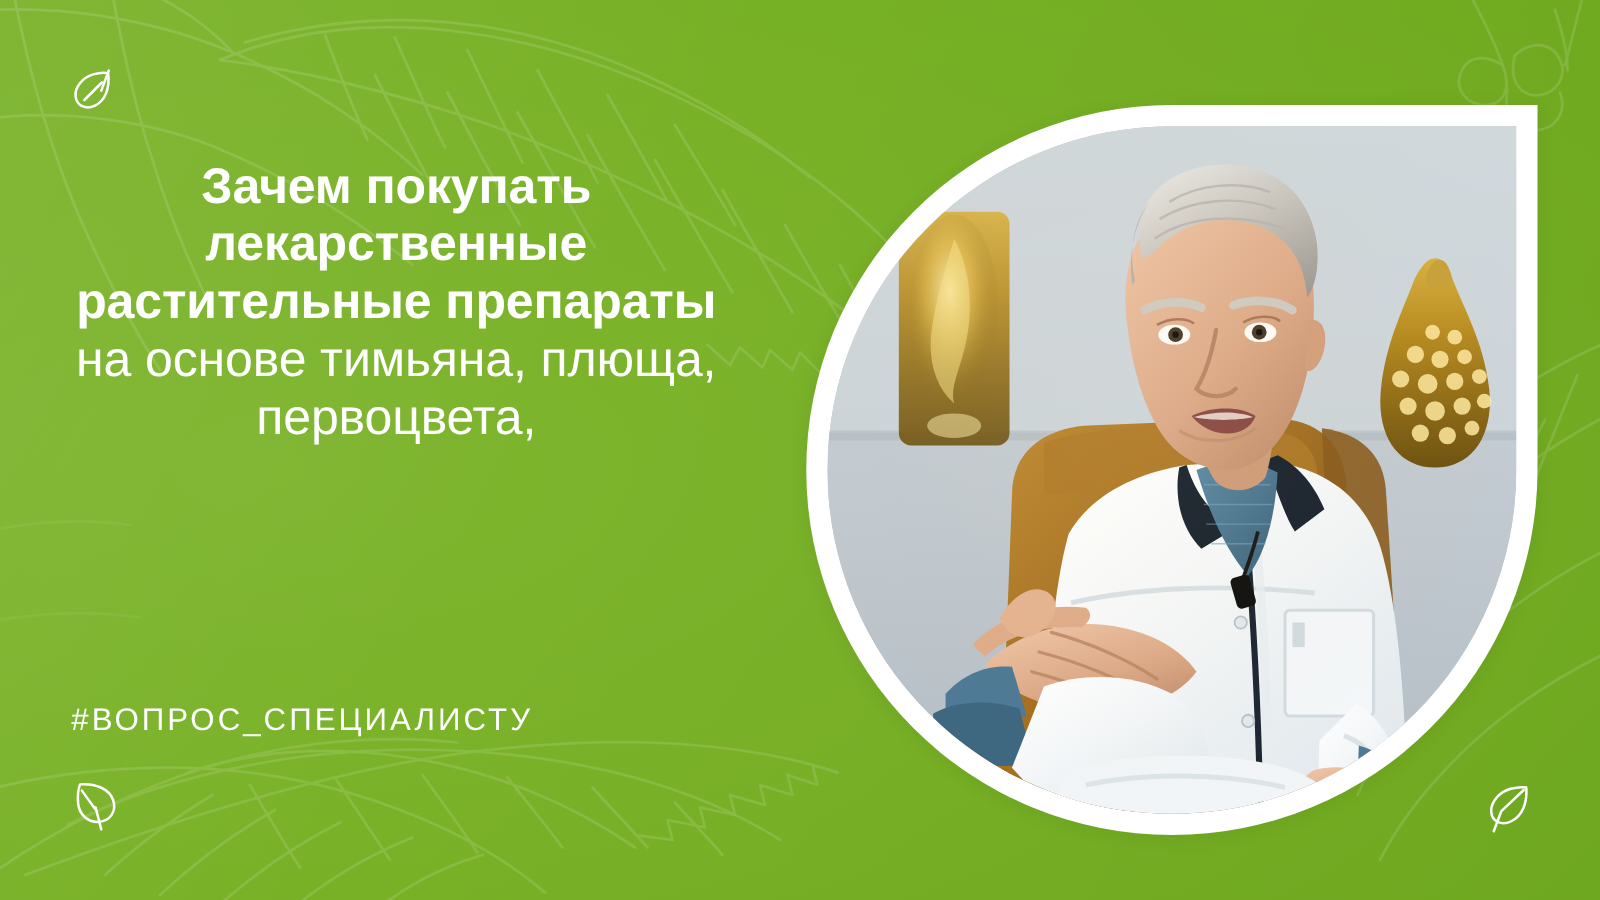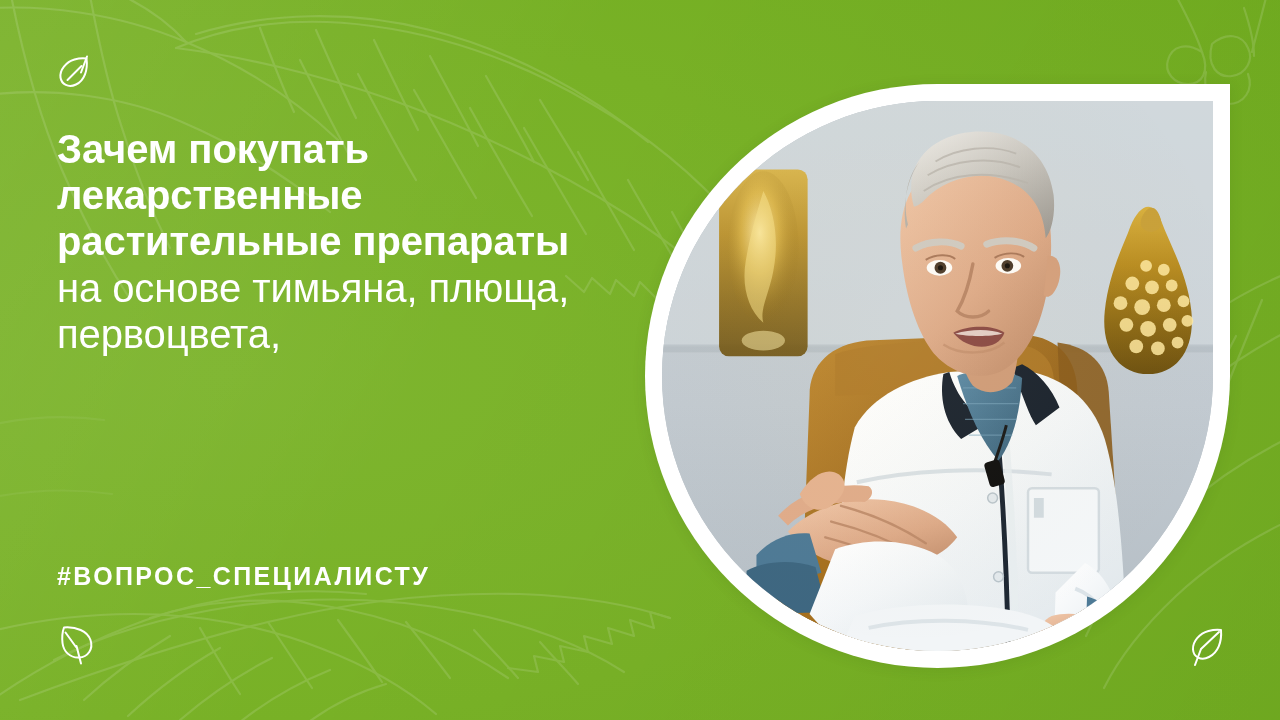--- a/index.html
+++ b/index.html
@@ -30,21 +30,21 @@
 
   
   .leaf-icon{position:absolute;pointer-events:none;}
   .leaf-icon svg{display:block;}
   #leaf-tl{left:57px;top:52px;width:36px;height:42px;}
   #leaf-bl{left:57px;top:622px;width:40px;height:44px;}
   #leaf-br{left:1189px;top:625px;width:38px;height:42px;}
 
   
   .text-col{
-    position:absolute;left:57px;top:126px;width:520px;
+    position:absolute;left:57px;top:126px;width:520px;text-align:center;
   }
   .headline{
     margin:0;
     font-size:40px;
     line-height:1.155;
     color:#ffffff;
     font-weight:400;
     letter-spacing:-.1px;
     text-rendering:optimizeLegibility;
   }
@@ -57,21 +57,21 @@
     font-size:23px;
     line-height:1.34;
     color:#ffffff;
     font-weight:400;
     max-width:480px;
   }
 
   .hashtag{
     position:absolute;left:57px;top:562px;
     font-size:25px;
-    font-weight:700;
+    font-weight:400;
     color:#ffffff;
     letter-spacing:2.4px;
     white-space:nowrap;
   }
 
   
   .photo-wrap{
     position:absolute;
     left:645px;top:84px;
     width:585px;height:584px;

